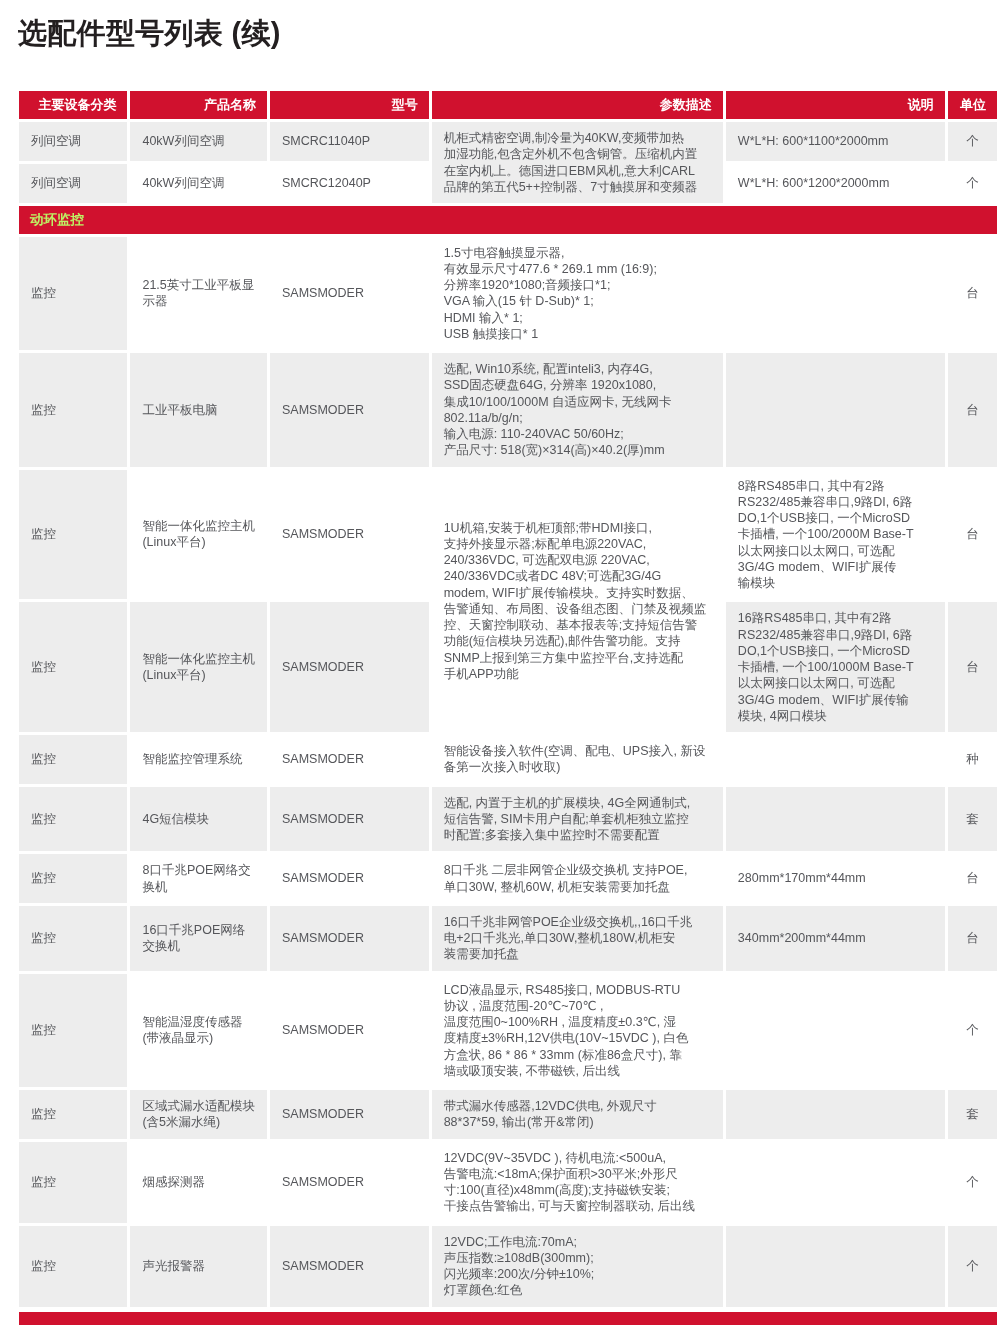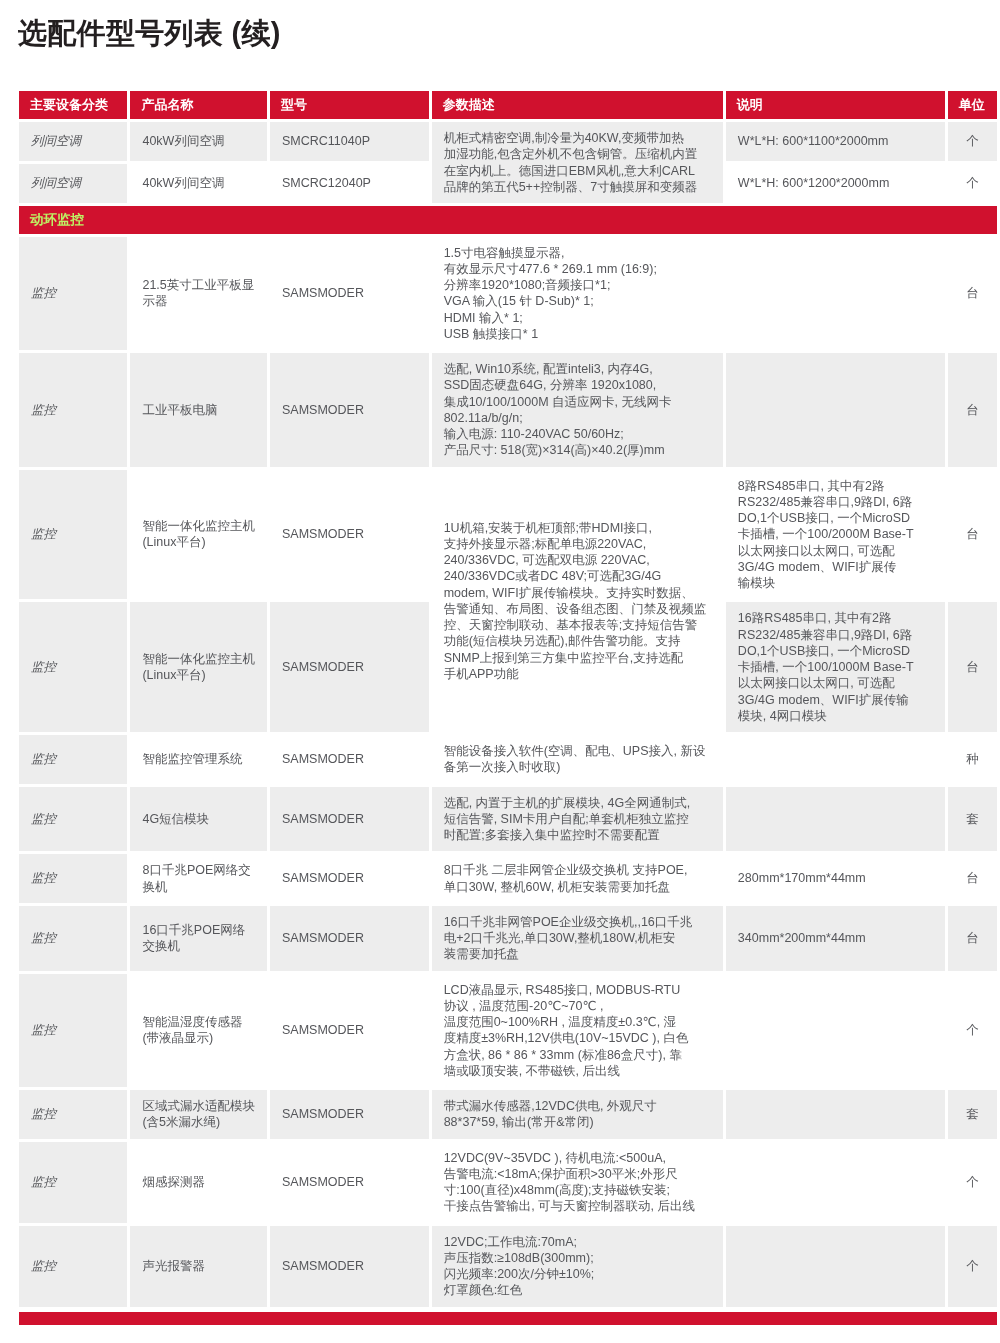--- a/index.html
+++ b/index.html
@@ -13,29 +13,29 @@
   .title{
     font-size:29px; font-weight:bold; color:#231f20;
     margin:8px 0 34px 2px; letter-spacing:.3px;
   }
   table.spec{
     border-collapse:separate; border-spacing:3px;
     width:984px; table-layout:fixed;
   }
   th{
     background:var(--red); color:#ffffff;
-    font-size:13px; font-weight:bold; text-align:left;
+    font-size:13px; font-weight:bold; text-align:right;
     padding:5px 11px; height:15px;
   }
   td{
     font-size:12.5px; color:var(--txt); line-height:1.3;
     padding:8px 12px; vertical-align:middle;
     word-break:break-word;
   }
-  td.cat{ background:var(--cellgray);font-style:italic; }
+  td.cat{ background:var(--cellgray); }
   td.sh{ background:var(--cellgray); }
   td.params, td.desc{ white-space:pre-line; }
   td.unit{ text-align:center; }
   td.section{
     background:var(--red); color:#bef264; font-weight:bold;
     font-size:13.5px; padding:5px 11px; height:16px;
   }
   .footer-bar{
     height:13px; background:var(--red);
     width:978px; margin:2px 0 0 3px;

